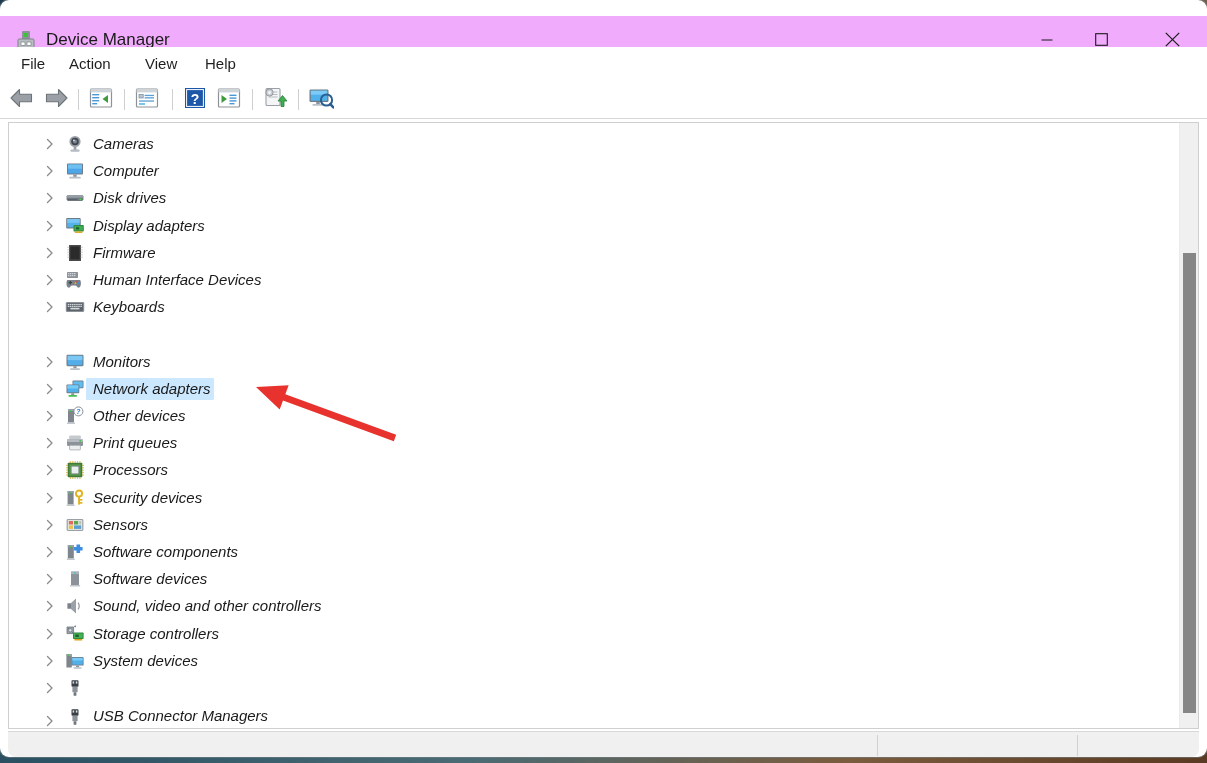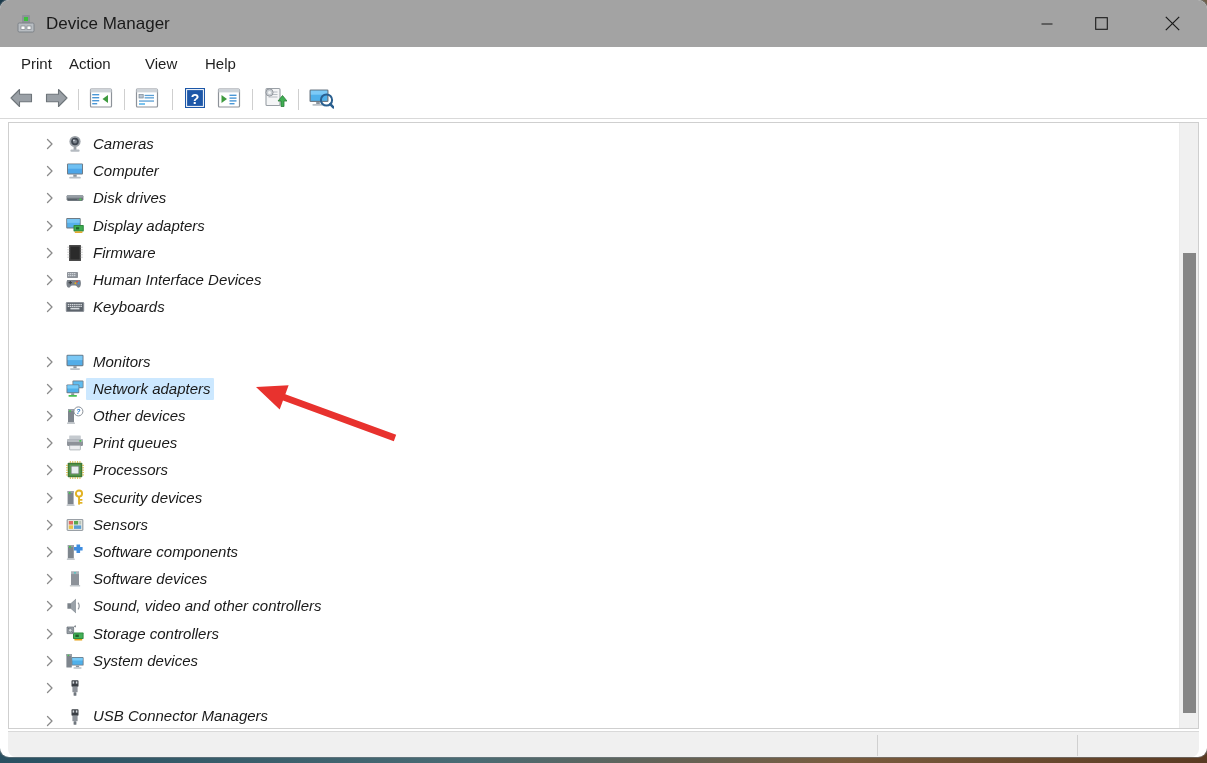--- a/index.html
+++ b/index.html
@@ -30,24 +30,24 @@
     height: 757px;
     background: #ffffff;
     border-radius: 9px 9px 9px 9px;
     overflow: hidden;
     box-shadow: 0 0 0 1px rgba(120,130,135,0.55);
   }
 
   
   #titlebar {
     position: absolute;
-    left: 0; top: 0;
+    left: 0; top: 16px;
     width: 1207px;
     height: 47px;
-    background: #a3a3a3;
+    background: #f0abfc;
   }
   #app-icon {
     position: absolute;
     left: 14px; top: 12px;
     width: 24px; height: 24px;
   }
   #title-text {
     position: absolute;
     left: 46px; top: 11px;
     font-size: 17px;
@@ -259,21 +259,21 @@
     </button>
     <button class="winbtn" id="btn-close">
       <svg width="15" height="15" viewBox="0 0 15 15">
         <line x1="0.8" y1="0.8" x2="14.2" y2="14.2" stroke="#1a1a1a" stroke-width="1.2"></line>
         <line x1="14.2" y1="0.8" x2="0.8" y2="14.2" stroke="#1a1a1a" stroke-width="1.2"></line>
       </svg>
     </button>
   </div>
 
   <div id="menubar">
-      <div class="menu-item" style="left: 12px;">Print</div>
+      <div class="menu-item" style="left: 12px;">File</div>
       <div class="menu-item" style="left: 60px;">Action</div>
       <div class="menu-item" style="left: 136px;">View</div>
       <div class="menu-item" style="left: 196px;">Help</div>
     </div>
 
   <div id="toolbar">
       <div class="tb-btn" style="left: 8px;">
         <span><svg width="26" height="24" viewBox="0 0 26 24">
             <path d="M10.5 3.5 L2 12 L10.5 20.5 L10.5 15.8 L22.5 15.8 L22.5 8.2 L10.5 8.2 Z" fill="#9aa0a6" stroke="#6d7479" stroke-width="1.1" stroke-linejoin="round"></path>
           </svg></span>

